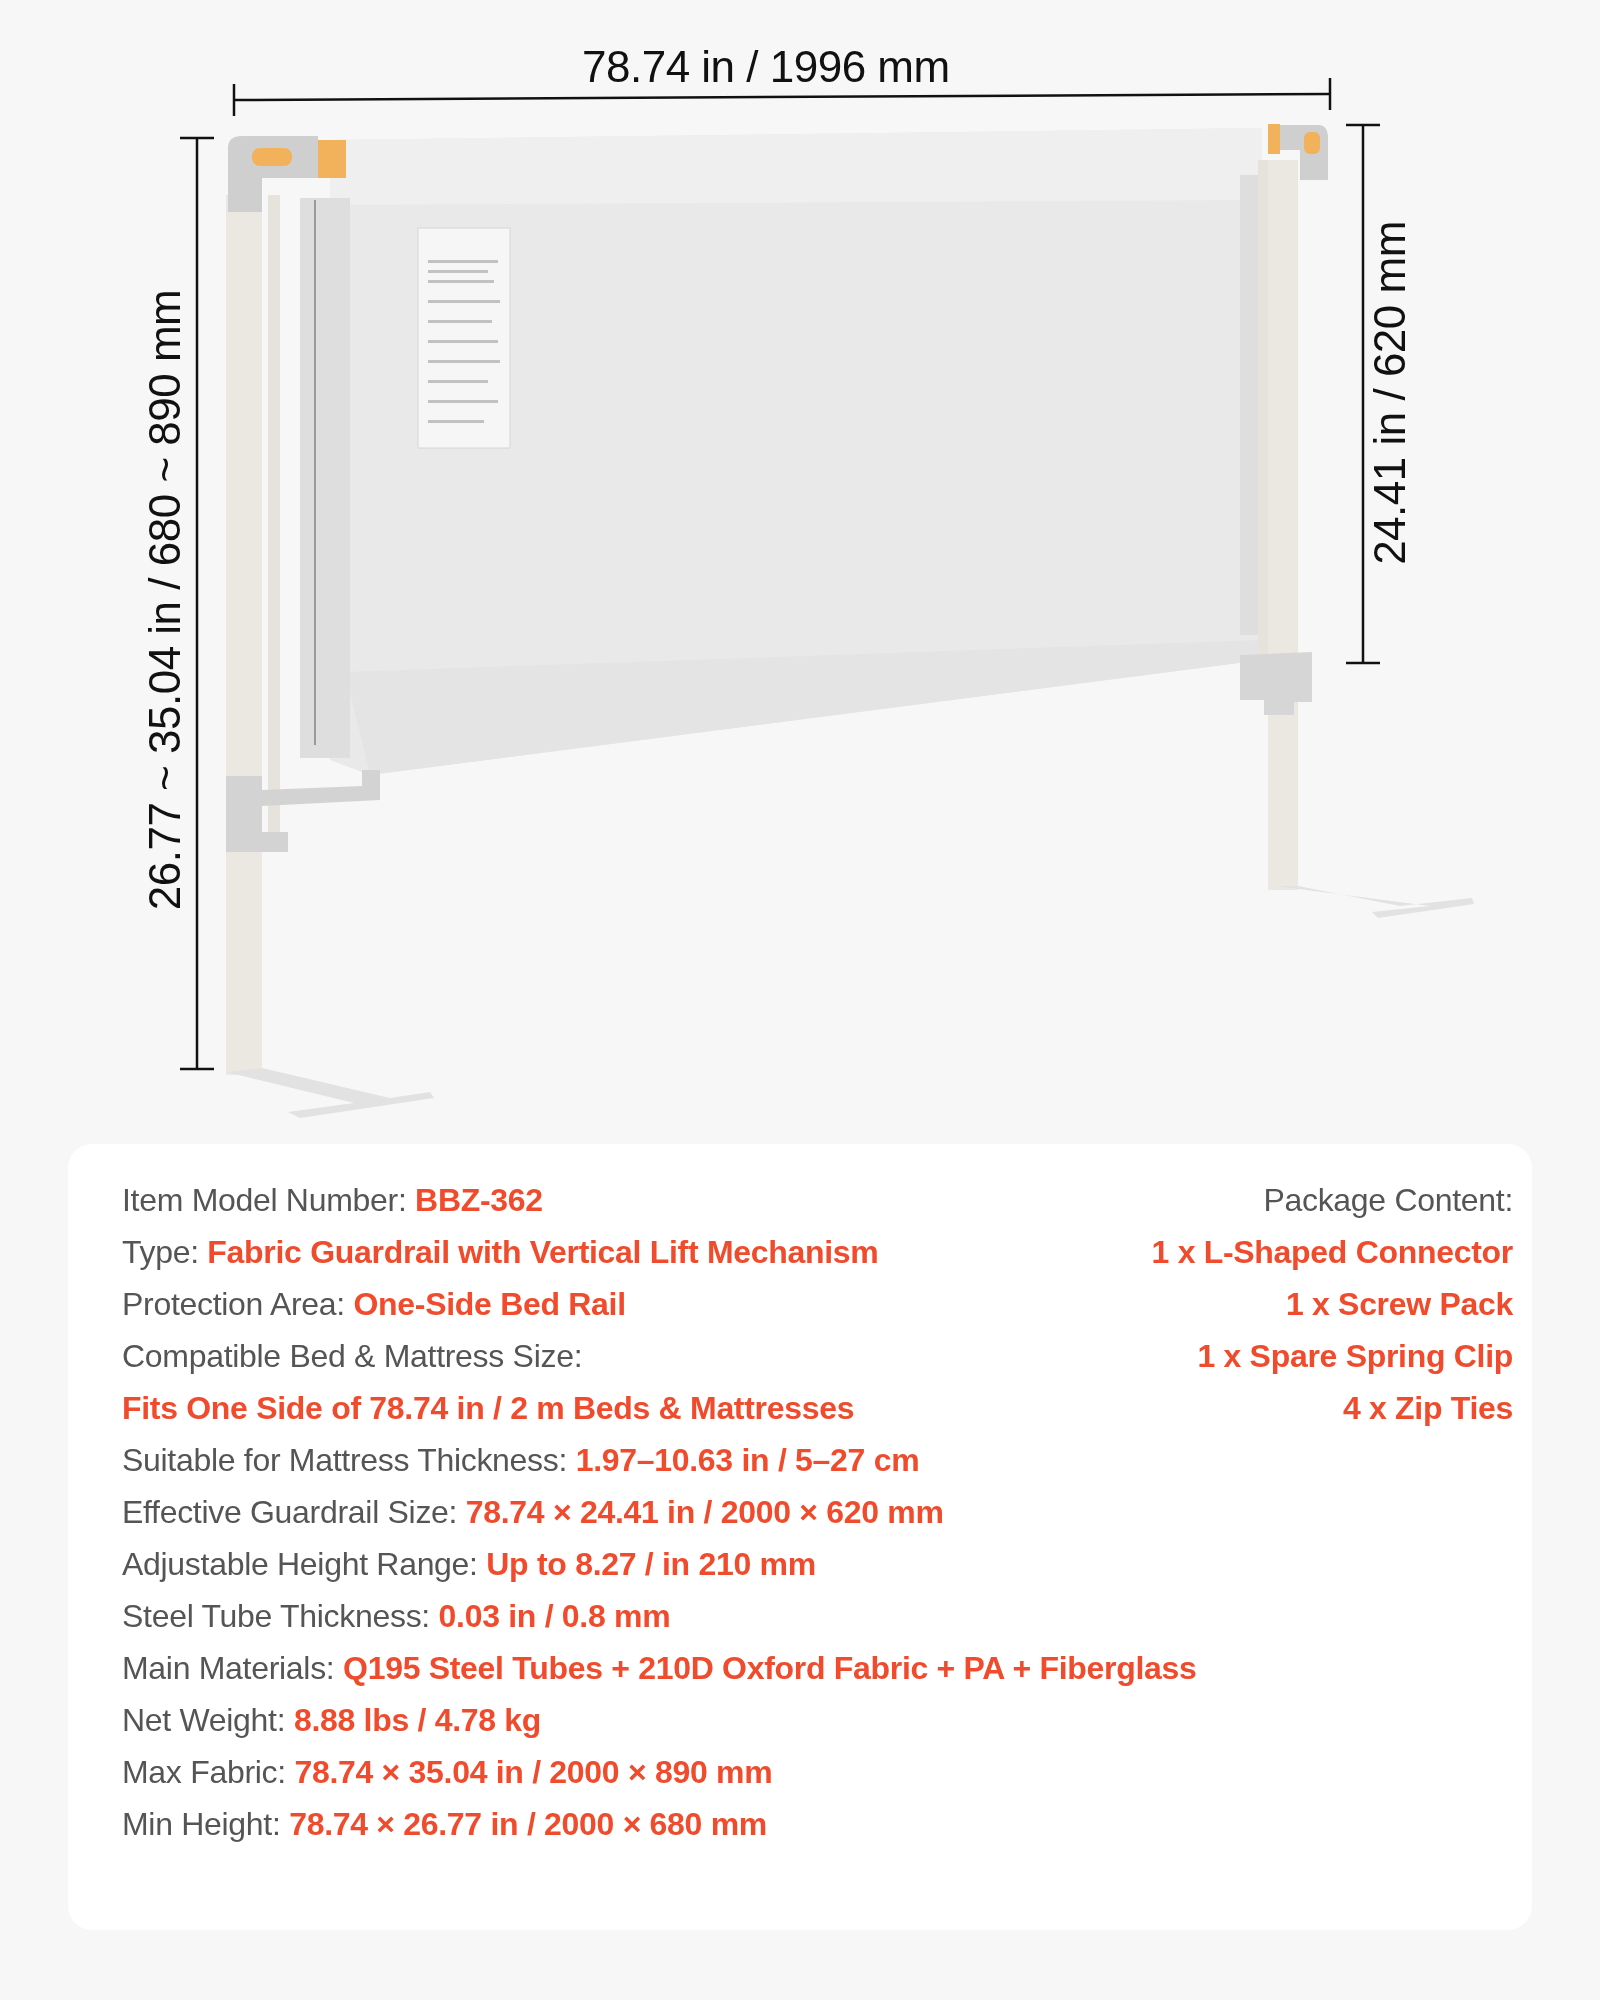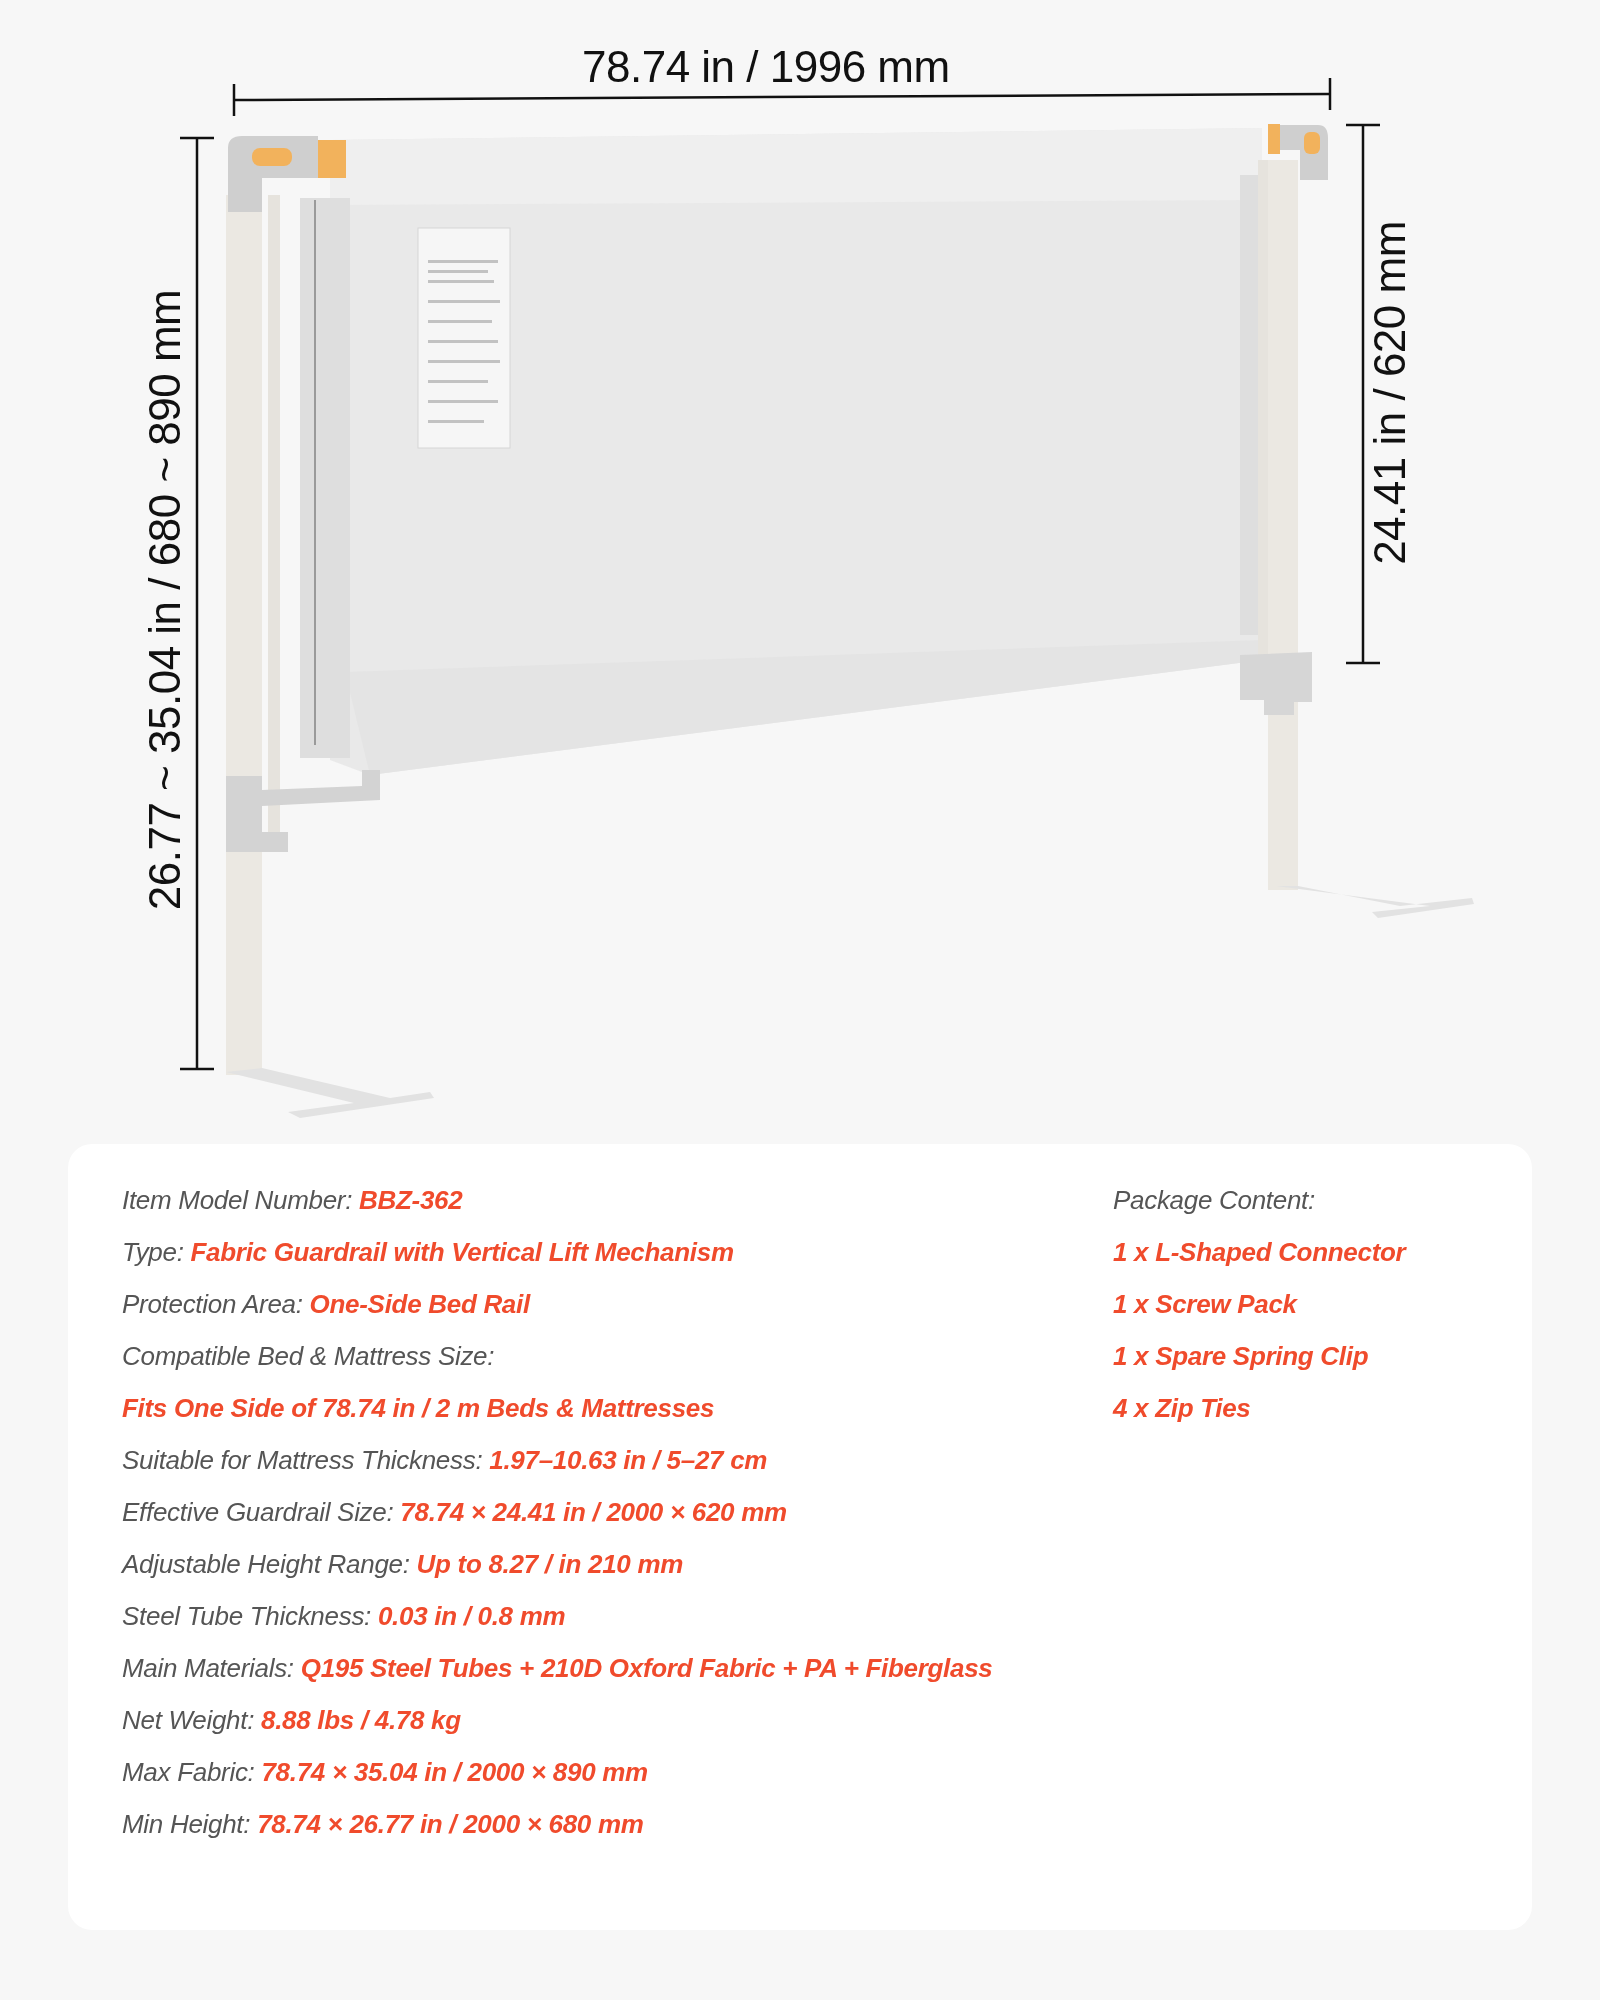--- a/index.html
+++ b/index.html
@@ -24,22 +24,22 @@
   .dim-right {
     left: 1390px; top: 393px;
     transform: translate(-50%, -50%) rotate(-90deg);
   }
   
   .card {
     position: absolute; left: 68px; top: 1144px; width: 1464px; height: 786px;
     background: #ffffff; border-radius: 24px;
   }
   .col-left { position: absolute; left: 54px; top: 30px; width: 1000px; }
-  .col-right { position: absolute; left: 1045px; top: 30px; width: 400px; }
-  .row { font-size: 26px; line-height: 52px; height: 52px; white-space: nowrap; letter-spacing: -0.3px; font-style: italic; }
+  .col-right { position: absolute; left: 1045px; top: 30px; width: 400px; text-align: right; }
+  .row { font-size: 32px; line-height: 52px; height: 52px; white-space: nowrap; letter-spacing: -0.3px; }
   .lbl { color: #555555; }
   .val { color: #f04b2c; font-weight: bold; }
   .tick { stroke: #111; stroke-width: 2.5; }
 </style>
 </head>
 <body>
 
 <div class="product">
   <svg width="1600" height="1130" viewBox="0 0 1600 1130">
 

